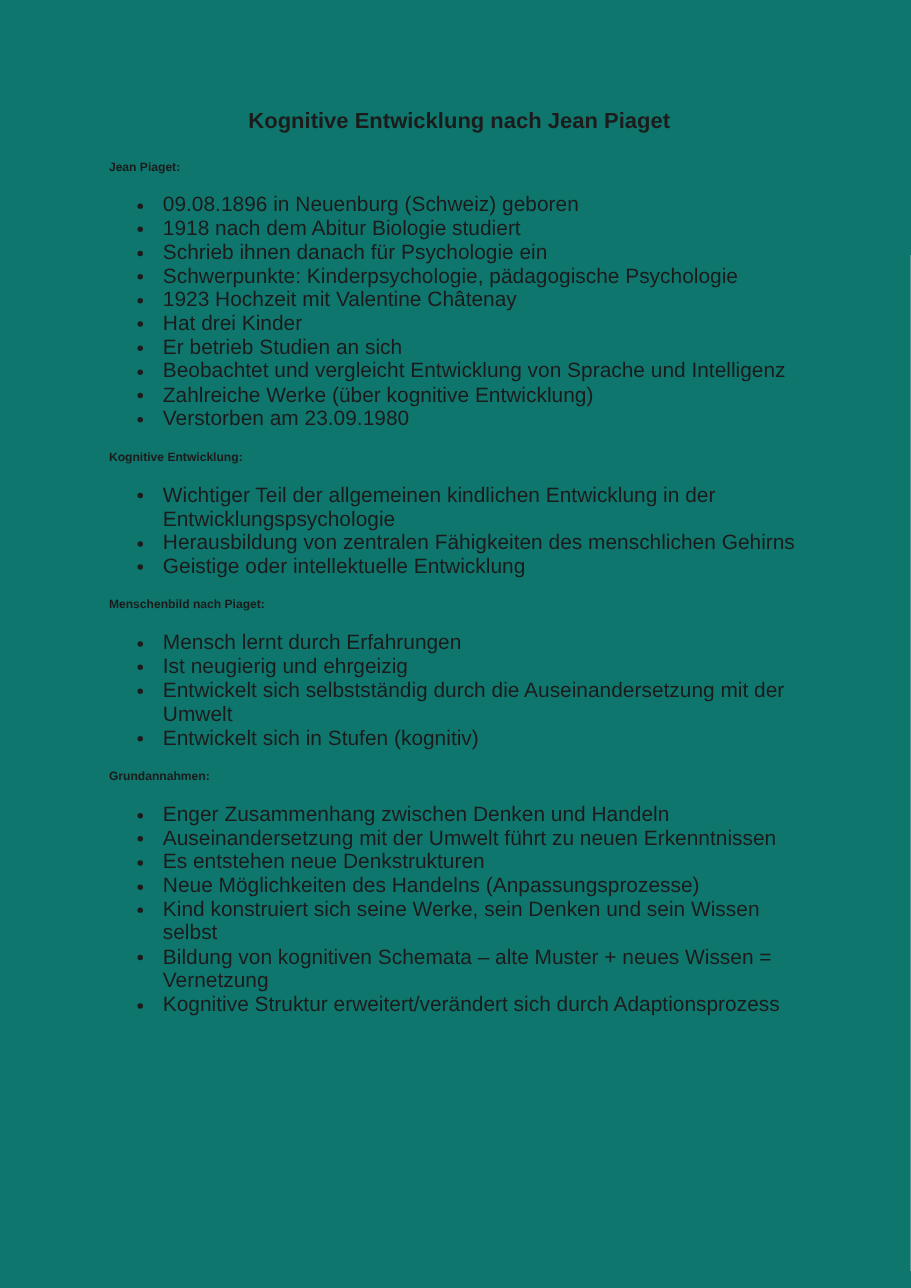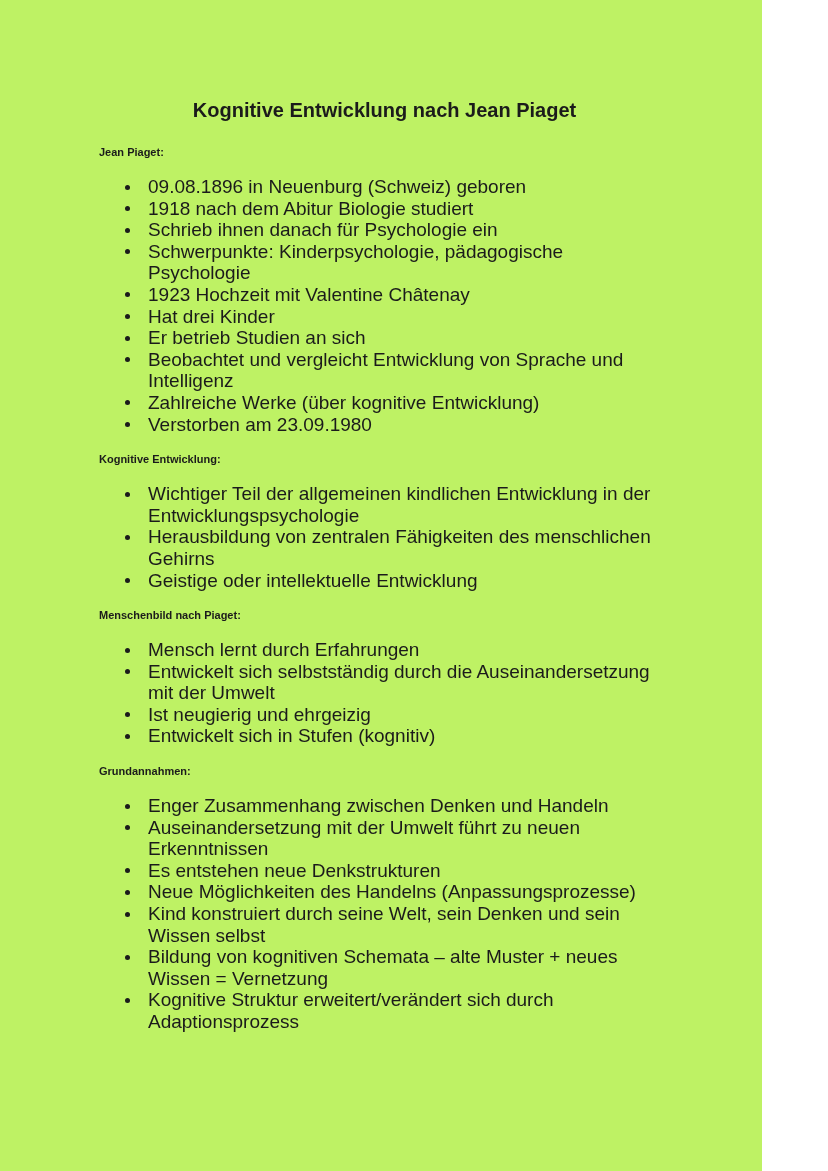--- a/index.html
+++ b/index.html
@@ -9,24 +9,24 @@
   }
   body {
     width: 828px;
     min-height: 1171px;
     font-family: "Liberation Sans", sans-serif;
     color: #1b1b1b;
     -webkit-font-smoothing: antialiased;
   }
   .page {
     box-sizing: border-box;
-    width: 762px;
+    width: 828px;
     min-height: 1171px;
     padding: 98px 92px 40px 99px;
-    background: #bef264;
+    background: #0f766e;
   }
   h1.doc-title {
     font-size: 20px;
     line-height: 24px;
     font-weight: bold;
     text-align: center;
     margin: 0 0 20px 0;
     color: #1b1b1b;
   }
   h2.section-heading {
@@ -88,32 +88,32 @@
       <li>Wichtiger Teil der allgemeinen kindlichen Entwicklung in der Entwicklungspsychologie</li>
       <li>Herausbildung von zentralen Fähigkeiten des menschlichen Gehirns</li>
       <li>Geistige oder intellektuelle Entwicklung</li>
     </ul>
   </section>
 
   <section>
     <h2 class="section-heading">Menschenbild nach Piaget:</h2>
     <ul class="bullet-list">
       <li>Mensch lernt durch Erfahrungen</li>
+      <li>Ist neugierig und ehrgeizig</li>
       <li>Entwickelt sich selbstständig durch die Auseinandersetzung mit der Umwelt</li>
-      <li>Ist neugierig und ehrgeizig</li>
       <li>Entwickelt sich in Stufen (kognitiv)</li>
     </ul>
   </section>
 
   <section>
     <h2 class="section-heading">Grundannahmen:</h2>
     <ul class="bullet-list">
       <li>Enger Zusammenhang zwischen Denken und Handeln</li>
       <li>Auseinandersetzung mit der Umwelt führt zu neuen Erkenntnissen</li>
       <li>Es entstehen neue Denkstrukturen</li>
       <li>Neue Möglichkeiten des Handelns (Anpassungsprozesse)</li>
-      <li>Kind konstruiert durch seine Welt, sein Denken und sein Wissen selbst</li>
+      <li>Kind konstruiert sich seine Werke, sein Denken und sein Wissen selbst</li>
       <li>Bildung von kognitiven Schemata – alte Muster + neues Wissen = Vernetzung</li>
       <li>Kognitive Struktur erweitert/verändert sich durch Adaptionsprozess</li>
     </ul>
   </section>
 
 </div>
 
 </body></html>

